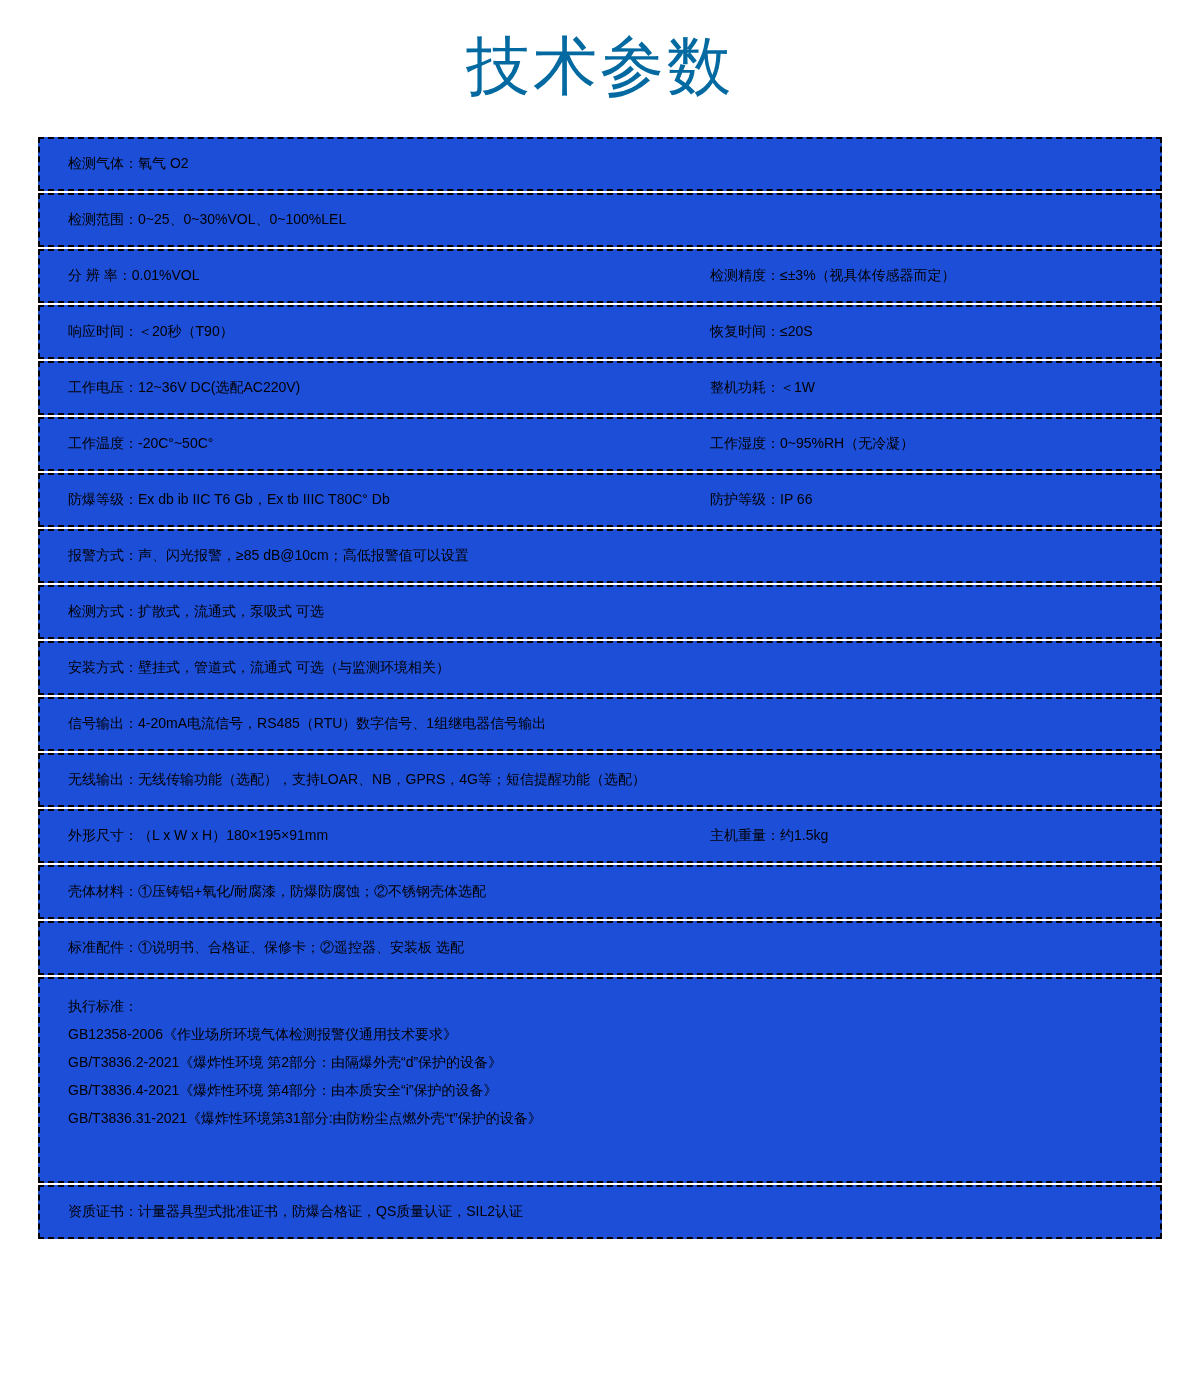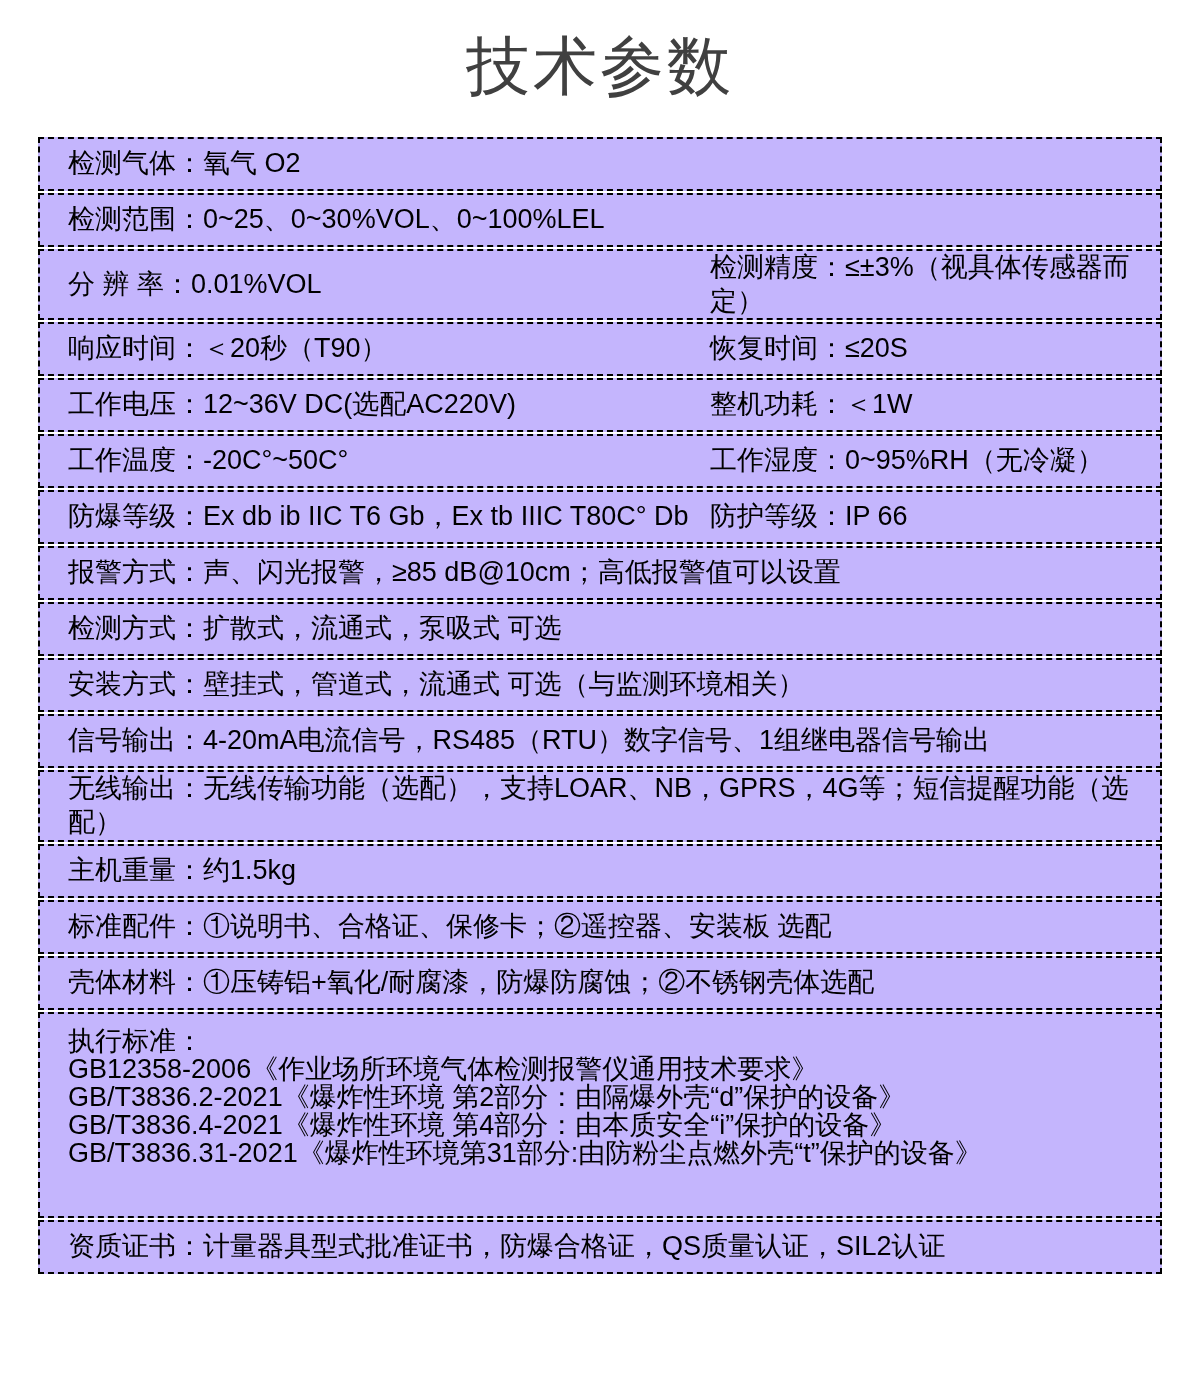--- a/index.html
+++ b/index.html
@@ -16,36 +16,36 @@
     font-family: "Liberation Sans", sans-serif;
     overflow: hidden;
   }
   .page-title {
     margin: 28px 0 32px 0;
     text-align: center;
     font-size: 64px;
     line-height: 1.2;
     letter-spacing: 3px;
     font-weight: 500;
-    color: #404040;
+    color: #0369a1;
   }
   .spec-table {
     margin: 0 38px;
   }
   .row {
     box-sizing: border-box;
     border: 2px dashed #000000;
     min-height: 54px;
     margin-bottom: 2px;
     display: flex;
     align-items: center;
     padding: 0 18px 0 28px;
-    font-size: 27px;
+    font-size: 14px;
     line-height: 1.25;
-    background: #c4b5fd;
+    background: #1d4ed8;
   }
   .cell {
     white-space: pre-wrap;
   }
   .cell-left-fixed {
     flex: 0 0 642px;
     width: 642px;
   }
   .cell-right {
     flex: 1 1 auto;
@@ -120,30 +120,31 @@
 
     <div class="row">
       <span class="cell">信号输出：4-20mA电流信号，RS485（RTU）数字信号、1组继电器信号输出</span>
     </div>
 
     <div class="row">
       <span class="cell">无线输出：无线传输功能（选配），支持LOAR、NB，GPRS，4G等；短信提醒功能（选配）</span>
     </div>
 
     <div class="row">
+      <span class="cell cell-left-fixed">外形尺寸：（L x W x H）180×195×91mm</span>
       <span class="cell cell-right">主机重量：约1.5kg</span>
     </div>
 
 
     <div class="row">
-      <span class="cell">标准配件：①说明书、合格证、保修卡；②遥控器、安装板 选配</span>
+      <span class="cell">壳体材料：①压铸铝+氧化/耐腐漆，防爆防腐蚀；②不锈钢壳体选配</span>
     </div>
 
     <div class="row">
-      <span class="cell">壳体材料：①压铸铝+氧化/耐腐漆，防爆防腐蚀；②不锈钢壳体选配</span>
+      <span class="cell">标准配件：①说明书、合格证、保修卡；②遥控器、安装板 选配</span>
     </div>
 
     <div class="row row-multi">
       <div class="line">执行标准：</div>
       <div class="line">GB12358-2006《作业场所环境气体检测报警仪通用技术要求》</div>
       <div class="line">GB/T3836.2-2021《爆炸性环境 第2部分：由隔爆外壳“d”保护的设备》</div>
       <div class="line">GB/T3836.4-2021《爆炸性环境 第4部分：由本质安全“i”保护的设备》</div>
       <div class="line">GB/T3836.31-2021《爆炸性环境第31部分:由防粉尘点燃外壳“t”保护的设备》</div>
     </div>
 

